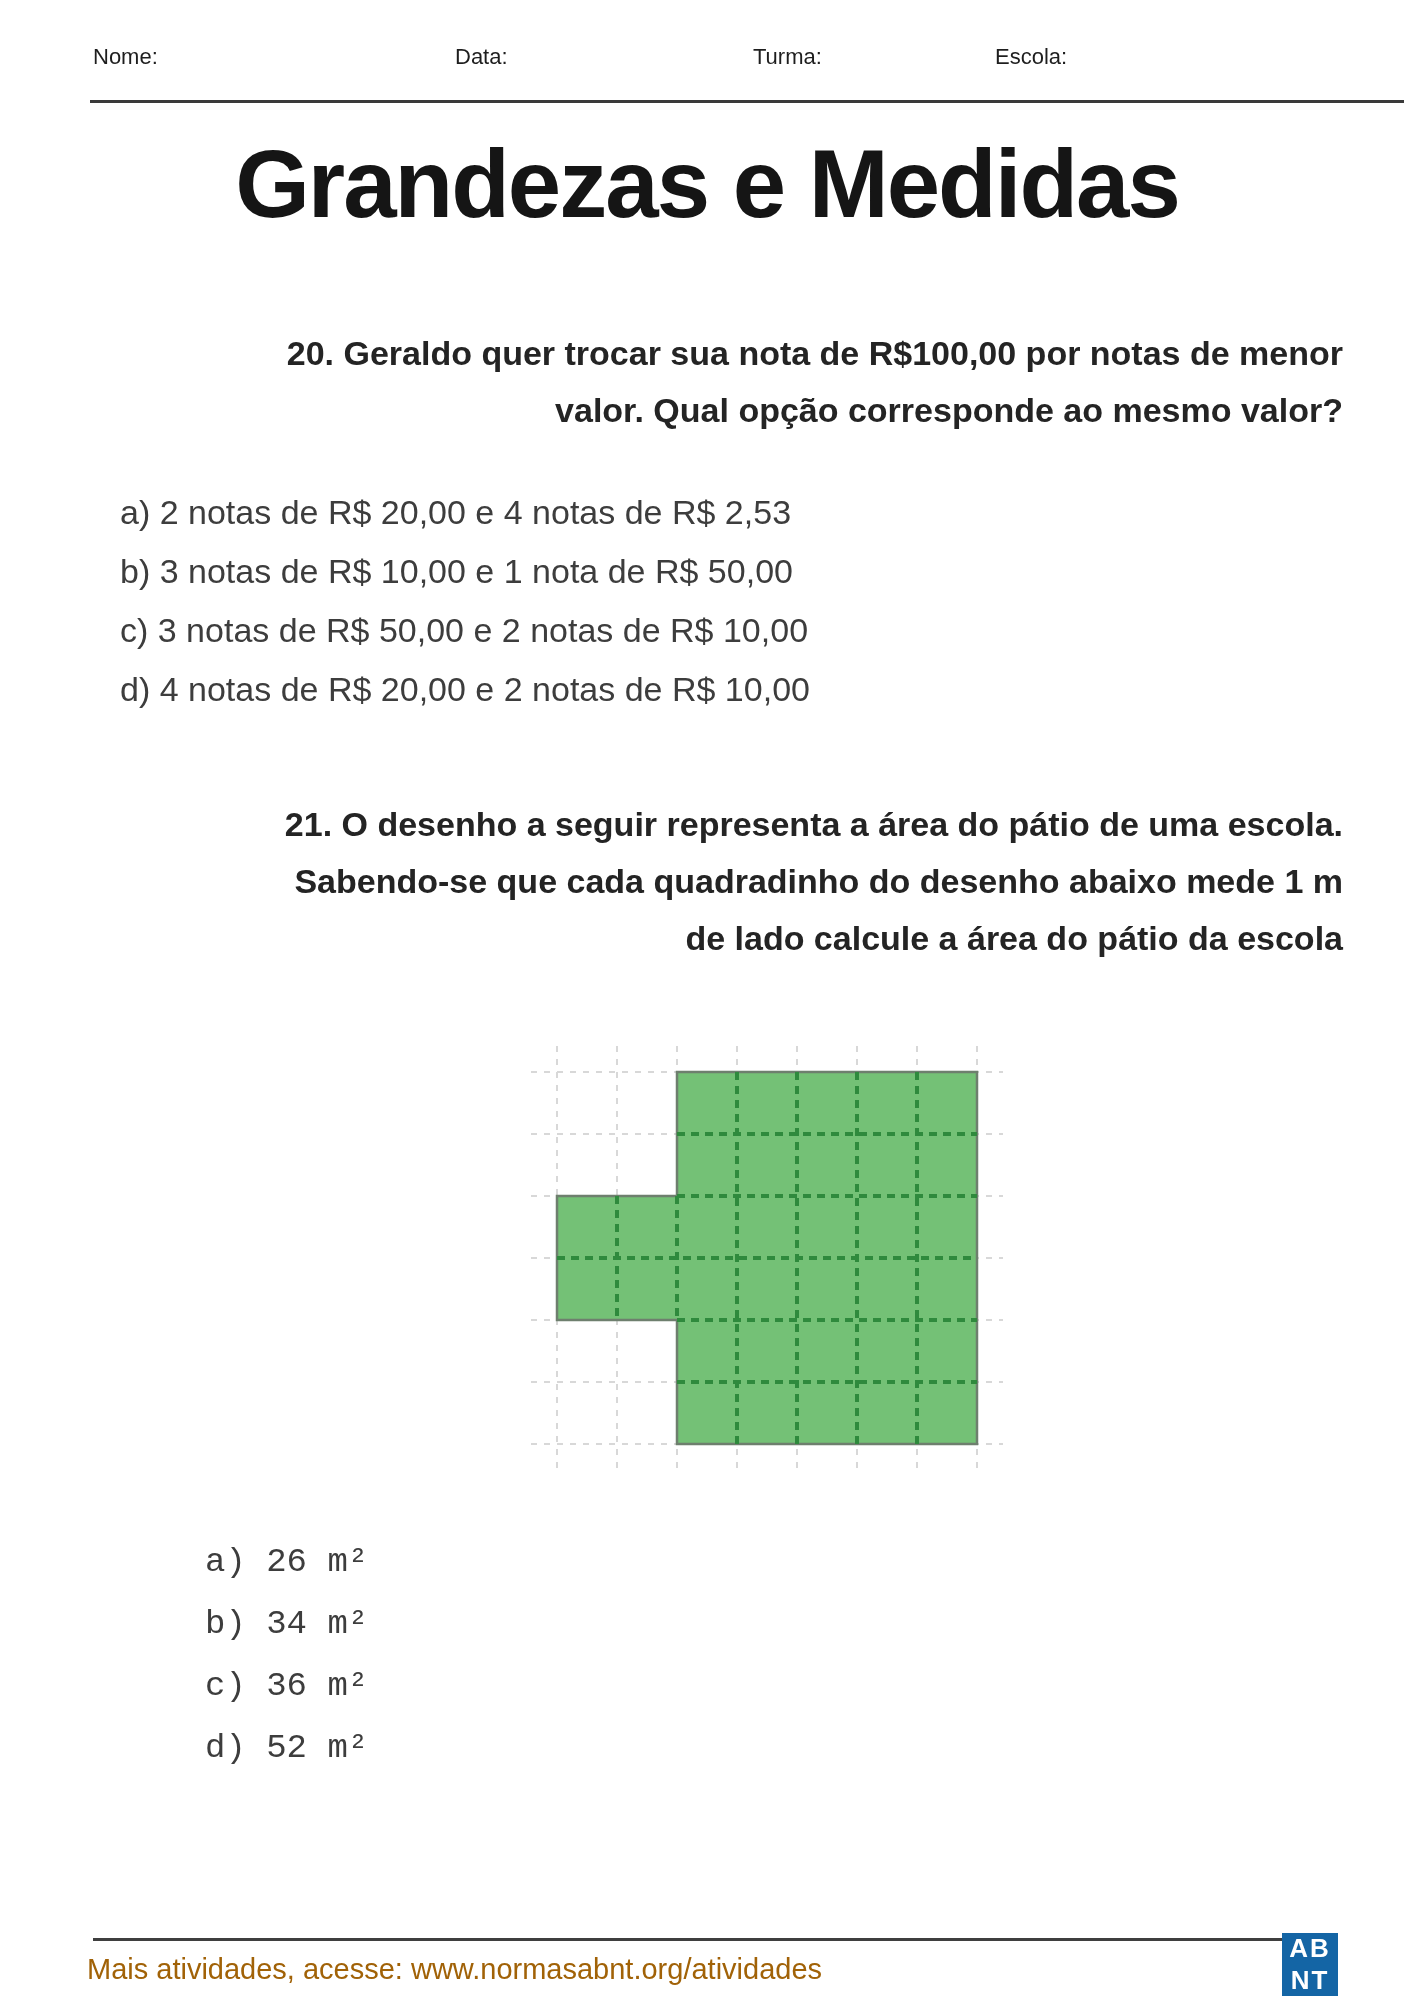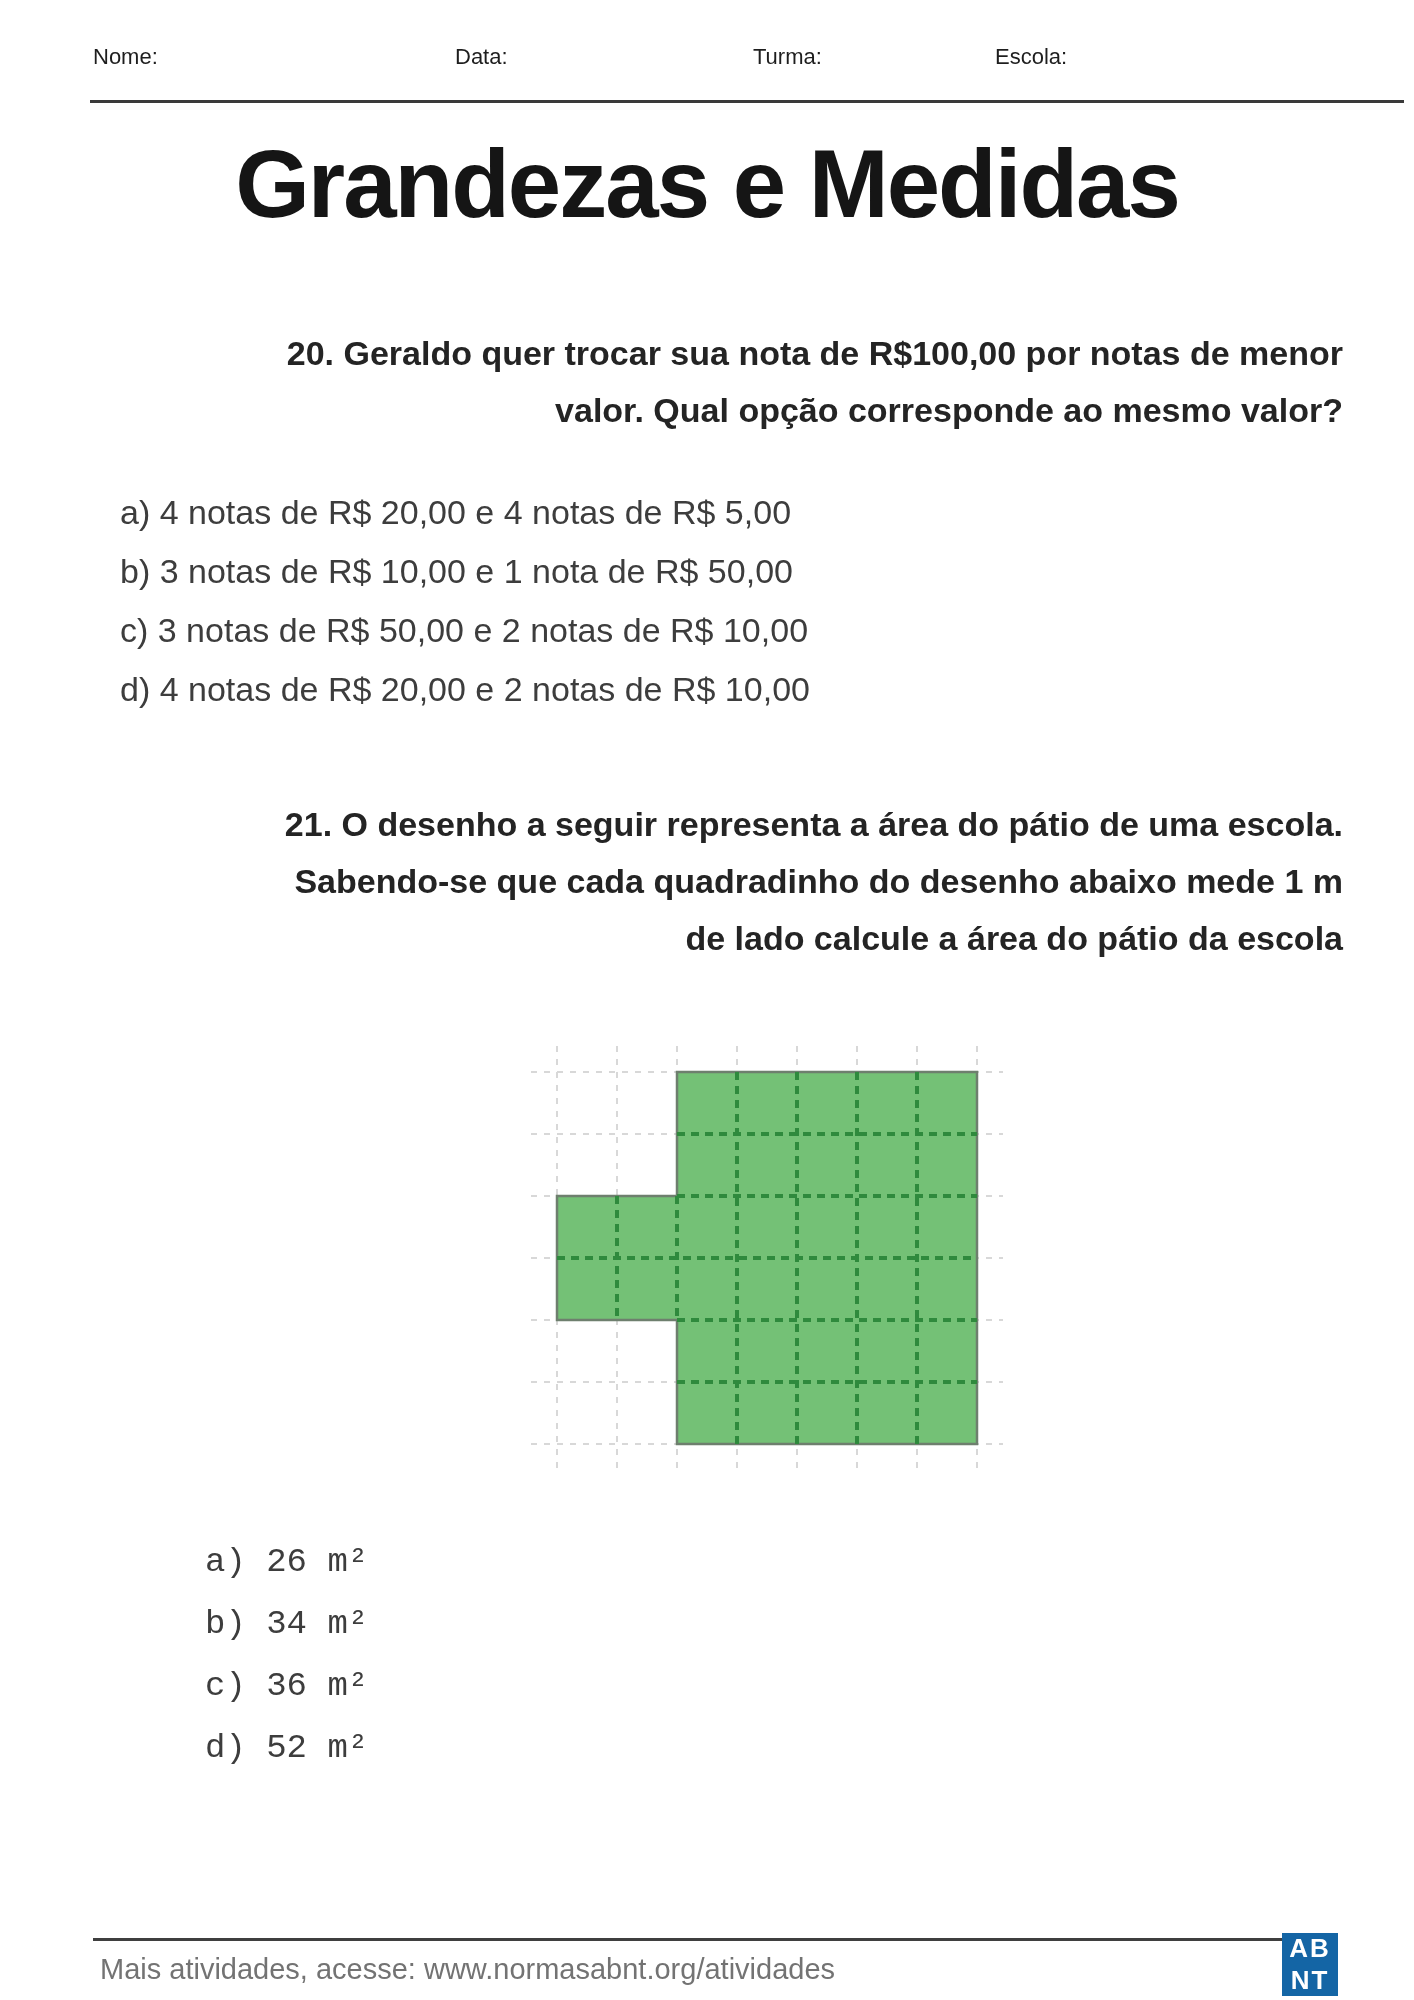--- a/index.html
+++ b/index.html
@@ -30,21 +30,21 @@
   .options { position:absolute; font-weight:400; color:#3d3d3d; font-size:34px; }
   .q20-options { top:483px; left:120px; }
   .q20-options .option { line-height:59px; }
   .q21-options { top:1531px; left:205px;font-family:Liberation Mono, monospace; }
   .q21-options .option { line-height:62px; }
   .figure-wrap { position:absolute; top:1046px; left:531px; }
   .footer-line {
     position:absolute; top:1938px; left:93px; width:1190px; height:3px; background:#3f3f3f;
   }
   .footer-link {
-    position:absolute; top:1953px; left:100px; font-size:29px; color:#737373;
+    position:absolute; top:1953px; left:87px; font-size:29px; color:#a16207;
     text-decoration:none; font-weight:500;
   }
   .logo {
     position:absolute; top:1933px; left:1282px; width:56px; height:63px;
     display:flex; flex-direction:column; justify-content:flex-end; gap:3px;
     padding:3px 0;
   }
   .logo-row {
     flex:1; display:flex; align-items:center; justify-content:center;
     color:#ffffff; font-weight:700; font-size:26px; letter-spacing:2px; line-height:1;
@@ -62,21 +62,21 @@
   <span class="header-field" style="left:995px">Escola:</span>
   <div class="header-line"></div>
 
   <h1 class="title">Grandezas e Medidas</h1>
 
   <p class="qtext q20-text">20. Geraldo quer trocar sua nota de R$100,00 por notas de menor
 valor. Qual opção corresponde ao mesmo valor?</p>
 
   <div class="options q20-options">
 
-  <div class="option">a) 4 notas de R$ 20,00 e 4 notas de R$ 5,00</div>
+  <div class="option">a) 2 notas de R$ 20,00 e 4 notas de R$ 2,53</div>
       <div class="option">b) 3 notas de R$ 10,00 e 1 nota de R$ 50,00</div>
       <div class="option">c) 3 notas de R$ 50,00 e 2 notas de R$ 10,00</div>
       <div class="option">d) 4 notas de R$ 20,00 e 2 notas de R$ 10,00</div>
     </div>
 
   <p class="qtext q21-text">21. O desenho a seguir representa a área do pátio de uma escola.
 Sabendo-se que cada quadradinho do desenho abaixo mede 1 m
 de lado calcule a área do pátio da escola</p>
 
   <div class="figure-wrap">

